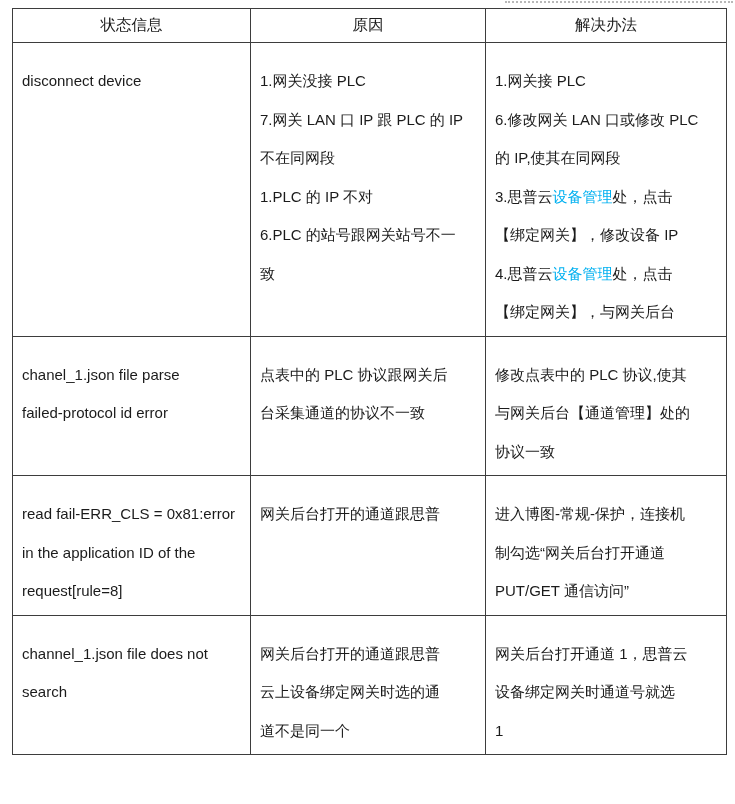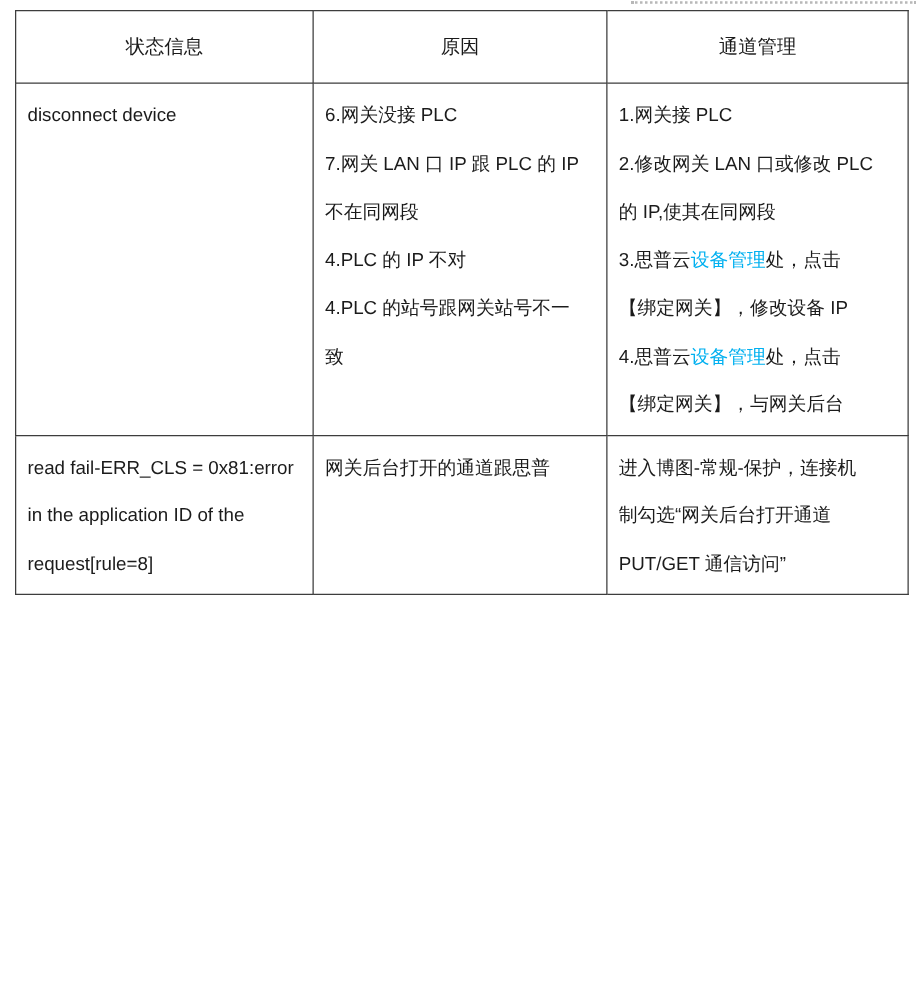--- a/index.html
+++ b/index.html
@@ -37,25 +37,25 @@
   .doc-table th, .doc-table td {
     border: 1.4px solid #3d3d3d;
     overflow: hidden;
   }
   .doc-table th {
     height: 33px;
     font-weight: 400;
     font-size: 15.5px;
     text-align: center;
     vertical-align: middle;
-    padding: 12px;
+    padding: 0;
   }
   .doc-table td {
     vertical-align: top;
-    padding: 7px 6px 4px 9px;
+    padding: 19px 6px 4px 9px;
     font-size: 15px;
     line-height: 38.5px;
   }
   .doc-table .line {
     white-space: nowrap;
   }
   
   .doc-table tbody tr:nth-child(1) { height: 277px; }
   .doc-table tbody tr:nth-child(2) { height: 115px; }
   .doc-table tbody tr:nth-child(3) { height: 117px; margin-top: 33px; }
@@ -72,57 +72,88 @@
   <table class="doc-table">
     <colgroup>
       <col style="width:238px">
       <col style="width:235px">
       <col style="width:241px">
     </colgroup>
     <thead>
       <tr>
         <th>状态信息</th>
         <th>原因</th>
-        <th>通道管理</th>
+        <th>解决办法</th>
       </tr>
     </thead>
     <tbody id="table-body">
 
     <tr>
           <td>
             <div class="line">disconnect device</div>
           </td>
           <td>
-            <div class="line">6.网关没接 PLC</div>
+            <div class="line">1.网关没接 PLC</div>
             <div class="line">7.网关 LAN 口 IP 跟 PLC 的 IP</div>
             <div class="line">不在同网段</div>
-            <div class="line">4.PLC 的 IP 不对</div>
-            <div class="line">4.PLC 的站号跟网关站号不一</div>
+            <div class="line">1.PLC 的 IP 不对</div>
+            <div class="line">6.PLC 的站号跟网关站号不一</div>
             <div class="line">致</div>
           </td>
           <td>
             <div class="line">1.网关接 PLC</div>
-            <div class="line">2.修改网关 LAN 口或修改 PLC</div>
+            <div class="line">6.修改网关 LAN 口或修改 PLC</div>
             <div class="line">的 IP,使其在同网段</div>
             <div class="line"><span>3.思普云</span><span class="accent">设备管理</span><span>处，点击</span></div>
             <div class="line">【绑定网关】，修改设备 IP</div>
             <div class="line"><span>4.思普云</span><span class="accent">设备管理</span><span>处，点击</span></div>
             <div class="line">【绑定网关】，与网关后台</div>
+          </td>
+        </tr>
+        <tr>
+          <td>
+            <div class="line">chanel_1.json file parse</div>
+            <div class="line">failed-protocol id error</div>
+          </td>
+          <td>
+            <div class="line">点表中的 PLC 协议跟网关后</div>
+            <div class="line">台采集通道的协议不一致</div>
+          </td>
+          <td>
+            <div class="line">修改点表中的 PLC 协议,使其</div>
+            <div class="line">与网关后台【通道管理】处的</div>
+            <div class="line">协议一致</div>
           </td>
         </tr>
         <tr>
           <td>
             <div class="line">read fail-ERR_CLS = 0x81:error</div>
             <div class="line">in the application ID of the</div>
             <div class="line">request[rule=8]</div>
           </td>
           <td>
             <div class="line">网关后台打开的通道跟思普</div>
           </td>
           <td>
             <div class="line">进入博图-常规-保护，连接机</div>
             <div class="line">制勾选“网关后台打开通道</div>
             <div class="line">PUT/GET 通信访问”</div>
           </td>
         </tr>
+        <tr>
+          <td>
+            <div class="line">channel_1.json file does not</div>
+            <div class="line">search</div>
+          </td>
+          <td>
+            <div class="line">网关后台打开的通道跟思普</div>
+            <div class="line">云上设备绑定网关时选的通</div>
+            <div class="line">道不是同一个</div>
+          </td>
+          <td>
+            <div class="line">网关后台打开通道 1，思普云</div>
+            <div class="line">设备绑定网关时通道号就选</div>
+            <div class="line">1</div>
+          </td>
+        </tr>
       </tbody>
   </table>
 </div>
 
 </body></html>

